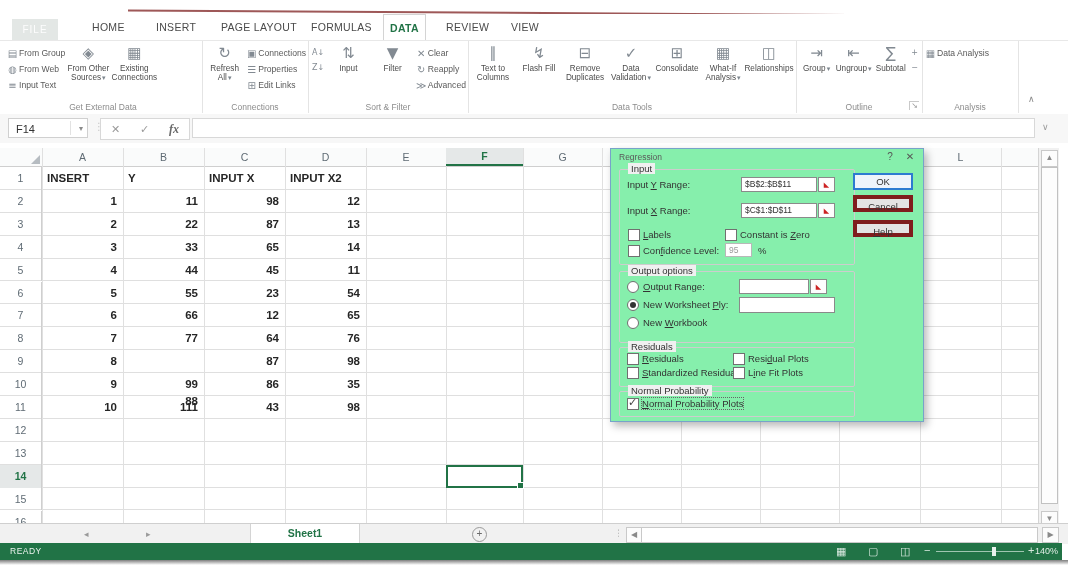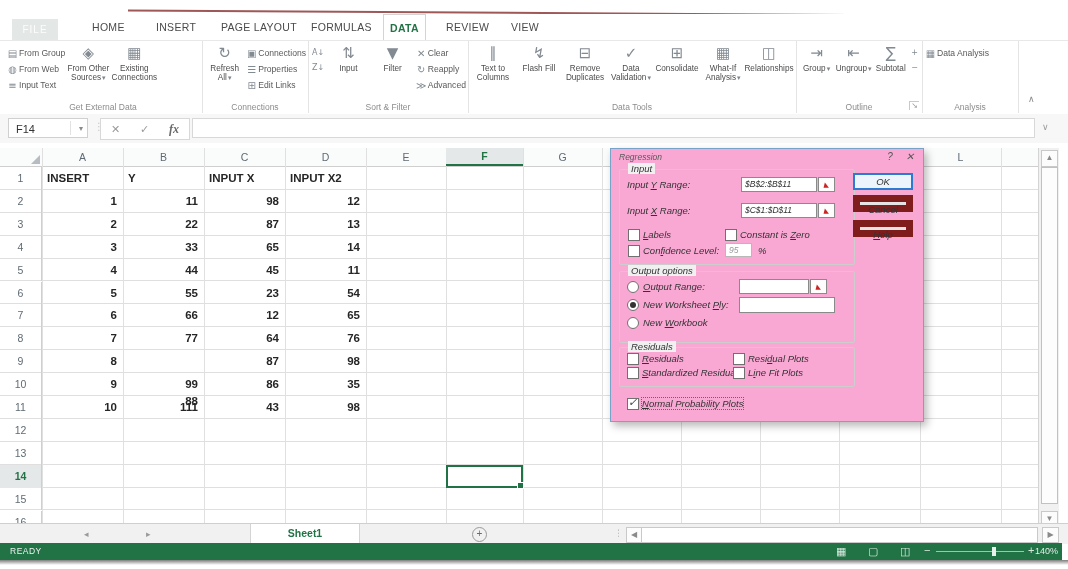--- a/index.html
+++ b/index.html
@@ -54,36 +54,36 @@
     background:repeating-linear-gradient(to bottom,#fff 0,#fff 21.9px,#dfdfdf 21.9px,#dfdfdf 22.9px);}
   .vline{position:absolute;top:0;width:1px;height:375px;background:#e0e0e0;}
   .rowhdr{position:absolute;left:0;width:41px;border-right:1px solid #cfcfcf;text-align:center;font-size:10.5px;color:#5f6b74;}
   .cell{position:absolute;font-size:11.5px;font-weight:600;color:#262626;line-height:22.9px;white-space:nowrap;overflow:hidden;}
   .cell.num{text-align:right;}
   #sel-col-hdr{position:absolute;left:446px;top:0;width:77px;height:16px;background:#e5e8e8;border-bottom:2px solid #217346;color:#217346;font-weight:bold;text-align:center;font-size:10.5px;line-height:16px;}
   #sel-row-hdr{position:absolute;left:0;width:41px;background:#e5e8e8;border-right:1px solid #cfcfcf;color:#217346;font-weight:bold;text-align:center;font-size:10.5px;}
   #sel-cell{position:absolute;left:446px;width:77px;border:2px solid #217346;box-sizing:border-box;background:#fff;}
   #fill-handle{position:absolute;right:-3px;bottom:-3px;width:5px;height:5px;background:#217346;border:1px solid #fff;}
   
-  #dialog{left:610px;top:148px;width:312px;height:272px;background:#f9a8d4;border:1px solid #77a3c9;box-shadow:3px 4px 8px rgba(0,0,0,.28);font-size:9.5px;color:#333;font-style:italic;}
+  #dialog{left:610px;top:148px;width:312px;height:272px;background:#86efac;border:1px solid #77a3c9;box-shadow:3px 4px 8px rgba(0,0,0,.28);font-size:9.5px;color:#333;}
   #dialog-title{position:absolute;left:8px;top:3px;font-size:8.5px;color:#5a5a5a;}
   #dialog-help,#dialog-close{position:absolute;top:2px;font-size:10px;color:#555;width:14px;text-align:center;}
   #dialog-help{right:26px;} #dialog-close{right:6px;}
   .gbox{position:absolute;border:1px solid #cdcdcd;border-radius:2px;}
   .gbox>.glabel{position:absolute;top:-7px;left:8px;background:#f0f0f0;padding:0 3px;font-size:9.5px;color:#333;}
   .dlabel{position:absolute;font-size:9.5px;color:#333;white-space:nowrap;}
   .dfield{position:absolute;background:#fff;border:1px solid #8a8a8a;font-size:8.5px;color:#333;line-height:13px;padding-left:3px;box-sizing:border-box;}
   .dfield.disabled{border-color:#b8b8b8;color:#9a9a9a;}
   .picker{position:absolute;width:17px;height:15px;background:#fdfdfd;border:1px solid #8a8a8a;box-sizing:border-box;text-align:center;}
   .picker span{color:#c22;font-size:7px;line-height:13px;}
   .cb{position:absolute;width:10px;height:10px;background:#fff;border:1px solid #707070;box-sizing:content-box;}
   .cb.checked:after{content:"✓";position:absolute;left:0px;top:-3px;font-size:11px;color:#444;}
   .radio{position:absolute;width:10px;height:10px;background:#fff;border:1px solid #707070;border-radius:50%;}
   .radio.selected:after{content:"";position:absolute;left:2px;top:2px;width:6px;height:6px;border-radius:50%;background:#333;}
-  .dbtn{position:absolute;width:60px;height:17px;background:#e4e4e4;border:7px solid #7f1d1d;text-align:center;line-height:15px;font-size:9.5px;color:#333;box-sizing:border-box;}
+  .dbtn{position:absolute;width:60px;height:17px;background:#e4e4e4;border:4px solid #7f1d1d;text-align:center;line-height:15px;font-size:9.5px;color:#333;box-sizing:border-box;}
   .dbtn.default{border:2px solid #2d7bd0;line-height:13px;background:#eef4fb;}
   .focus-rect{outline:1px dotted #666;}
   u{text-decoration:underline;}
   
   #sheetbar{left:0;top:523px;width:1068px;height:20px;background:#f1f1f1;border-top:1px solid #cfcfcf;}
   .tab-arrow{position:absolute;top:0;height:20px;line-height:20px;font-size:9px;color:#9a9a9a;}
   #sheet-tab{position:absolute;left:250px;top:0;width:108px;height:19px;background:#fff;border-bottom:2px solid #1e5c38;color:#217346;font-weight:bold;font-size:10.5px;text-align:center;line-height:19px;border-left:1px solid #d4d4d4;border-right:1px solid #d4d4d4;}
   #add-sheet{position:absolute;left:472px;top:3px;width:13px;height:13px;border:1px solid #9a9a9a;border-radius:50%;color:#6a6a6a;font-size:10px;line-height:12px;text-align:center;}
   #hsb-sep{position:absolute;left:614px;top:4px;color:#b0b0b0;font-size:9px;}
   #hsb-left{position:absolute;left:626px;top:3px;width:14px;height:14px;border:1px solid #c9c9c9;background:#fcfcfc;color:#8a8a8a;font-size:8px;text-align:center;line-height:13px;}
@@ -453,20 +453,23 @@
   </div>
   <span class="cb" style="left:16px;top:204px"></span>
   <span class="dlabel" style="left:31px;top:204px"><u>R</u>esiduals</span>
   <span class="cb" style="left:122px;top:204px"></span>
   <span class="dlabel" style="left:137px;top:204px">Resi<u>d</u>ual Plots</span>
   <span class="cb" style="left:16px;top:218px"></span>
   <span class="dlabel" style="left:31px;top:218px"><u>S</u>tandardized Residuals</span>
   <span class="cb" style="left:122px;top:218px"></span>
   <span class="dlabel" style="left:137px;top:218px">L<u>i</u>ne Fit Plots</span>
 
+  <div class="gbox" style="left:8px;top:242px;width:234px;height:24px">
+    <span class="glabel">Normal Probability</span>
+  </div>
   <span class="cb checked" style="left:16px;top:249px"></span>
   <span class="dlabel focus-rect" style="left:31px;top:249px"><u>N</u>ormal Probability Plots</span>
 </div>
 
 <div class="abs" id="sheetbar">
   <span class="tab-arrow" style="left:84px">◂</span>
   <span class="tab-arrow" style="left:146px">▸</span>
   <div id="sheet-tab">Sheet1</div>
   <div id="add-sheet">+</div>
   <span id="hsb-sep">⋮</span>

